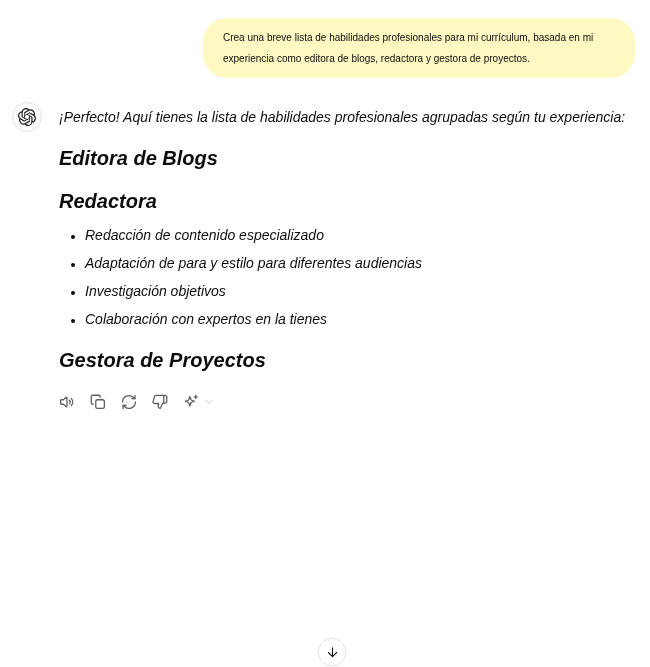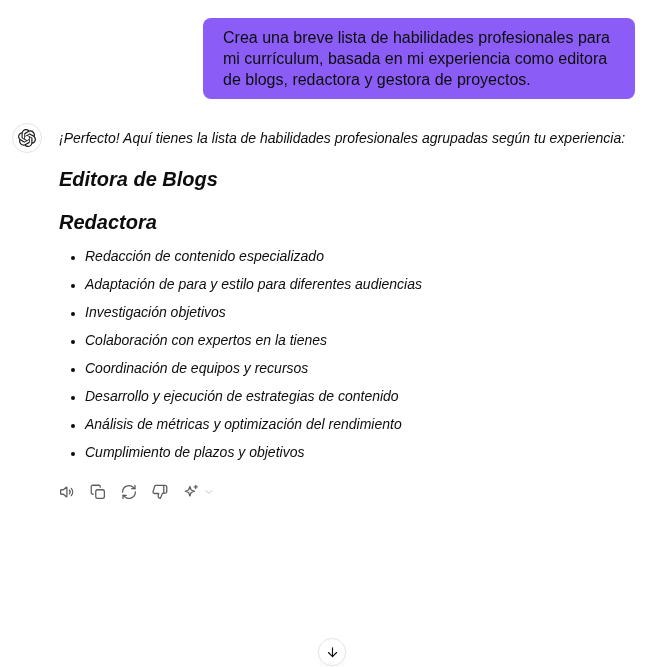--- a/index.html
+++ b/index.html
@@ -9,25 +9,25 @@
     background: #ffffff;
     font-family: "Liberation Sans", sans-serif;
     color: #0d0d0d;
     overflow: hidden;
     position: relative;
   }
 
   
   .user-row { display: flex; justify-content: flex-end; padding: 18px 15px 0 0; }
   .user-bubble {
-    background: #8b5cf6;
-    border-radius: 8px;
+    background: #fef9c3;
+    border-radius: 24px;
     padding: 9px 20px;
     max-width: 432px;
-    font-size: 16px;
+    font-size: 10px;
     line-height: 21px;
   }
 
   
   .assistant-row { display: flex; margin: 24px 0 0 12px; gap: 17px; }
   .avatar {
     width: 30px; height: 30px; flex-shrink: 0;
     border: 1px solid #e3e3e3; border-radius: 50%;
     background: #fff;
     display: flex; align-items: center; justify-content: center;
@@ -88,26 +88,21 @@
       <h3 class="section-heading">Editora de Blogs</h3>
 
       <h3 class="section-heading">Redactora</h3>
       <ul class="skill-list">
         <li class="skill-item">Redacción de contenido especializado</li>
         <li class="skill-item">Adaptación de para y estilo para diferentes audiencias</li>
         <li class="skill-item">Investigación objetivos</li>
         <li class="skill-item">Colaboración con expertos en la tienes</li>
       </ul>
 
-      <ul class="skill-list">
-        <li class="skill-item">Coordinación de equipos y recursos</li>
-        <li class="skill-item">Desarrollo y ejecución de estrategias de contenido</li>
-        <li class="skill-item">Análisis de métricas y optimización del rendimiento</li>
-        <li class="skill-item">Cumplimiento de plazos y objetivos</li>
-      </ul>
+      <h3 class="section-heading">Gestora de Proyectos</h3>
 
       <div class="toolbar">
         <button class="icon-btn">
           <svg viewBox="0 0 24 24">
               <path d="M11 5.8 7.2 9H4.6a1.1 1.1 0 0 0-1.1 1.1v3.8A1.1 1.1 0 0 0 4.6 15h2.6l3.8 3.2a.55.55 0 0 0 .9-.42V6.22a.55.55 0 0 0-.9-.42z"></path>
               <path d="M15.2 9.6a3.6 3.6 0 0 1 0 4.8"></path>
               <path d="M17.8 7.4a6.9 6.9 0 0 1 0 9.2"></path>
             </svg>
         </button>
         <button class="icon-btn">

